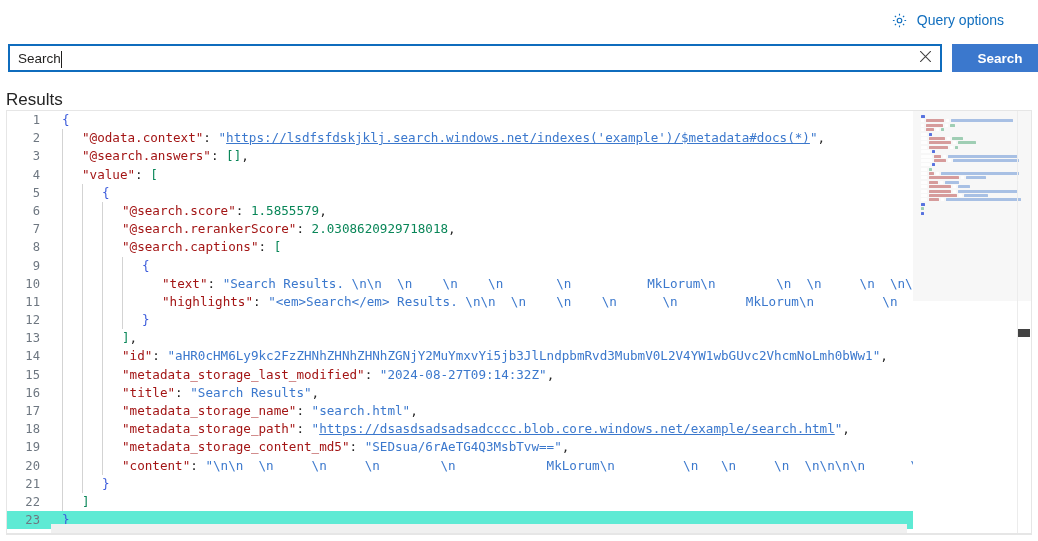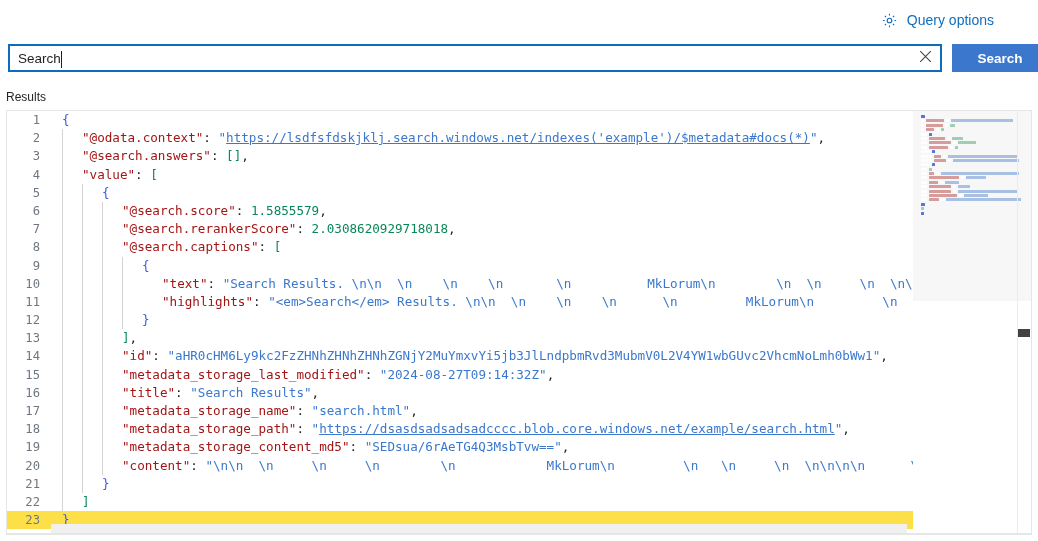--- a/index.html
+++ b/index.html
@@ -9,21 +9,21 @@
     background: #ffffff;
     font-family: "Liberation Sans", sans-serif;
     overflow: hidden;
   }
 
   
   .toolbar {
     position: absolute; top: 0; left: 0;
     width: 1038px; height: 40px;
     display: flex; align-items: center; justify-content: flex-end;
-    padding-right: 18px;
+    padding-right: 8px;
     background: #ffffff;
   }
   .tb-btn {
     display: flex; align-items: center; gap: 8px;
     height: 32px; padding: 0 8px;
     color: #106ebe; font-size: 14px; cursor: pointer;
     background: transparent; border: none;
     font-family: "Liberation Sans", sans-serif;
     white-space: nowrap;
   }
@@ -69,21 +69,21 @@
     flex: 0 0 96px; height: 28px;
     background: #3b78cd; color: #ffffff;
     border: none; cursor: pointer;
     font-size: 13.5px; font-weight: 600;
     font-family: "Liberation Sans", sans-serif;
   }
 
   
   .results-label {
     position: absolute; top: 90px; left: 6px;
-    font-size: 12px; color: #242424;
+    font-size: 17px; color: #242424;
   }
 
   
   .editor {
     position: absolute; top: 110px; left: 6px;
     width: 1026px; height: 425px;
     background: #ffffff;
     border: 1px solid #e6e6e6;
     overflow: hidden;
     display: flex;
@@ -97,21 +97,21 @@
   }
   .code-pane {
     position: absolute; top: 0; left: 0;
     width: 100%;
     font-family: "DejaVu Sans Mono", monospace;
     font-size: 12.6px;
     line-height: 18.2px;
     white-space: pre;
   }
   .ln-row { position: relative; height: 18.2px; display: flex; }
-  .ln-row.active { background: #fde047; }
+  .ln-row.active { background: #5eead4; }
   .lnum {
     flex: 0 0 44px;
     text-align: right;
     padding-right: 11px;
     color: #6e7781;
     font-family: "DejaVu Sans Mono", monospace;
     font-size: 12.2px;
     user-select: none;
   }
   .lcode {

